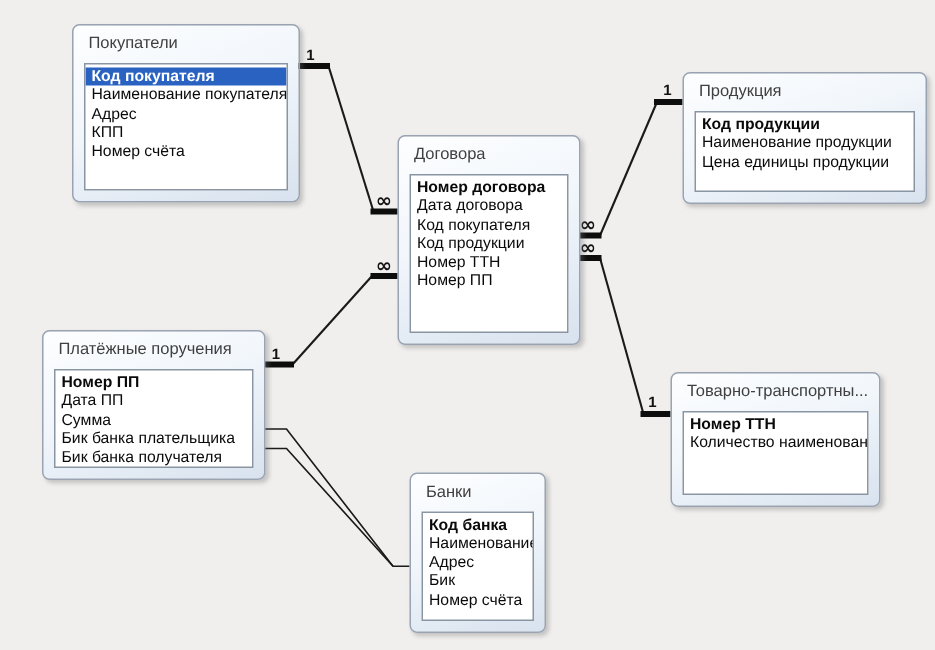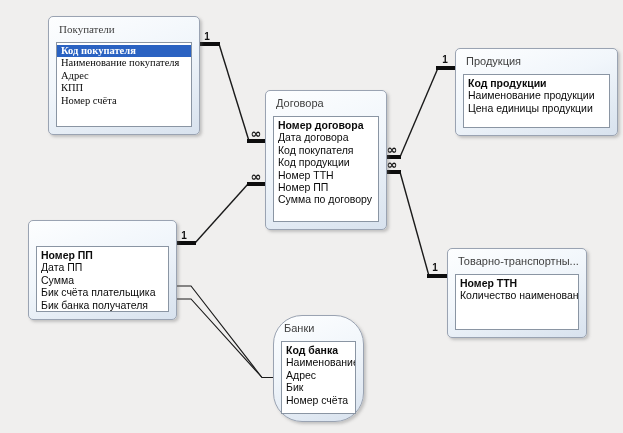--- a/index.html
+++ b/index.html
@@ -70,60 +70,60 @@
       <text x="392" y="169" class="card-inf">∞</text>
       <text x="435" y="271" class="card-num">1</text>
     </g>
     <g>
       <polyline points="175,286 191,286 262,377.5 273,377.5" class="rel-line thin"></polyline>
     </g>
     <g>
       <polyline points="175,299 191,299 262,377.5" class="rel-line thin"></polyline>
     </g>
   </svg>
-<div class="table-box" style="left: 48px; top: 16px; width: 150px; height: 117px; font-family: Liberation Serif, serif;">
+<div class="table-box" style="left: 48px; top: 16px; width: 150px; height: 117px;">
     <div class="table-title">Покупатели</div>
     <div class="field-list">
       <div class="field-row bold selected">Код покупателя</div>
       <div class="field-row">Наименование покупателя</div>
       <div class="field-row">Адрес</div>
       <div class="field-row">КПП</div>
       <div class="field-row">Номер счёта</div>
     </div>
   </div>
 <div class="table-box" style="left: 265px; top: 90px; width: 120px; height: 138px;">
     <div class="table-title">Договора</div>
     <div class="field-list">
       <div class="field-row bold">Номер договора</div>
       <div class="field-row">Дата договора</div>
       <div class="field-row">Код покупателя</div>
       <div class="field-row">Код продукции</div>
       <div class="field-row">Номер ТТН</div>
       <div class="field-row">Номер ПП</div>
-      <div class="field-row">Сумма по договору</div>
     </div>
   </div>
 <div class="table-box" style="left: 455px; top: 48px; width: 161px; height: 86px;">
     <div class="table-title">Продукция</div>
     <div class="field-list">
       <div class="field-row bold">Код продукции</div>
       <div class="field-row">Наименование продукции</div>
       <div class="field-row">Цена единицы продукции</div>
     </div>
   </div>
 <div class="table-box" style="left: 28px; top: 220px; width: 147px; height: 98px;">
+    <div class="table-title">Платёжные поручения</div>
     <div class="field-list">
       <div class="field-row bold">Номер ПП</div>
       <div class="field-row">Дата ПП</div>
       <div class="field-row">Сумма</div>
-      <div class="field-row">Бик счёта плательщика</div>
+      <div class="field-row">Бик банка плательщика</div>
       <div class="field-row">Бик банка получателя</div>
     </div>
   </div>
-<div class="table-box" style="left: 273px; top: 315px; width: 89px; height: 105px; border-radius: 29px;">
+<div class="table-box" style="left: 273px; top: 315px; width: 89px; height: 105px;">
     <div class="table-title">Банки</div>
     <div class="field-list">
       <div class="field-row bold">Код банка</div>
       <div class="field-row">Наименование</div>
       <div class="field-row">Адрес</div>
       <div class="field-row">Бик</div>
       <div class="field-row">Номер счёта</div>
     </div>
   </div>
 <div class="table-box" style="left: 447px; top: 248px; width: 138px; height: 88px;">

